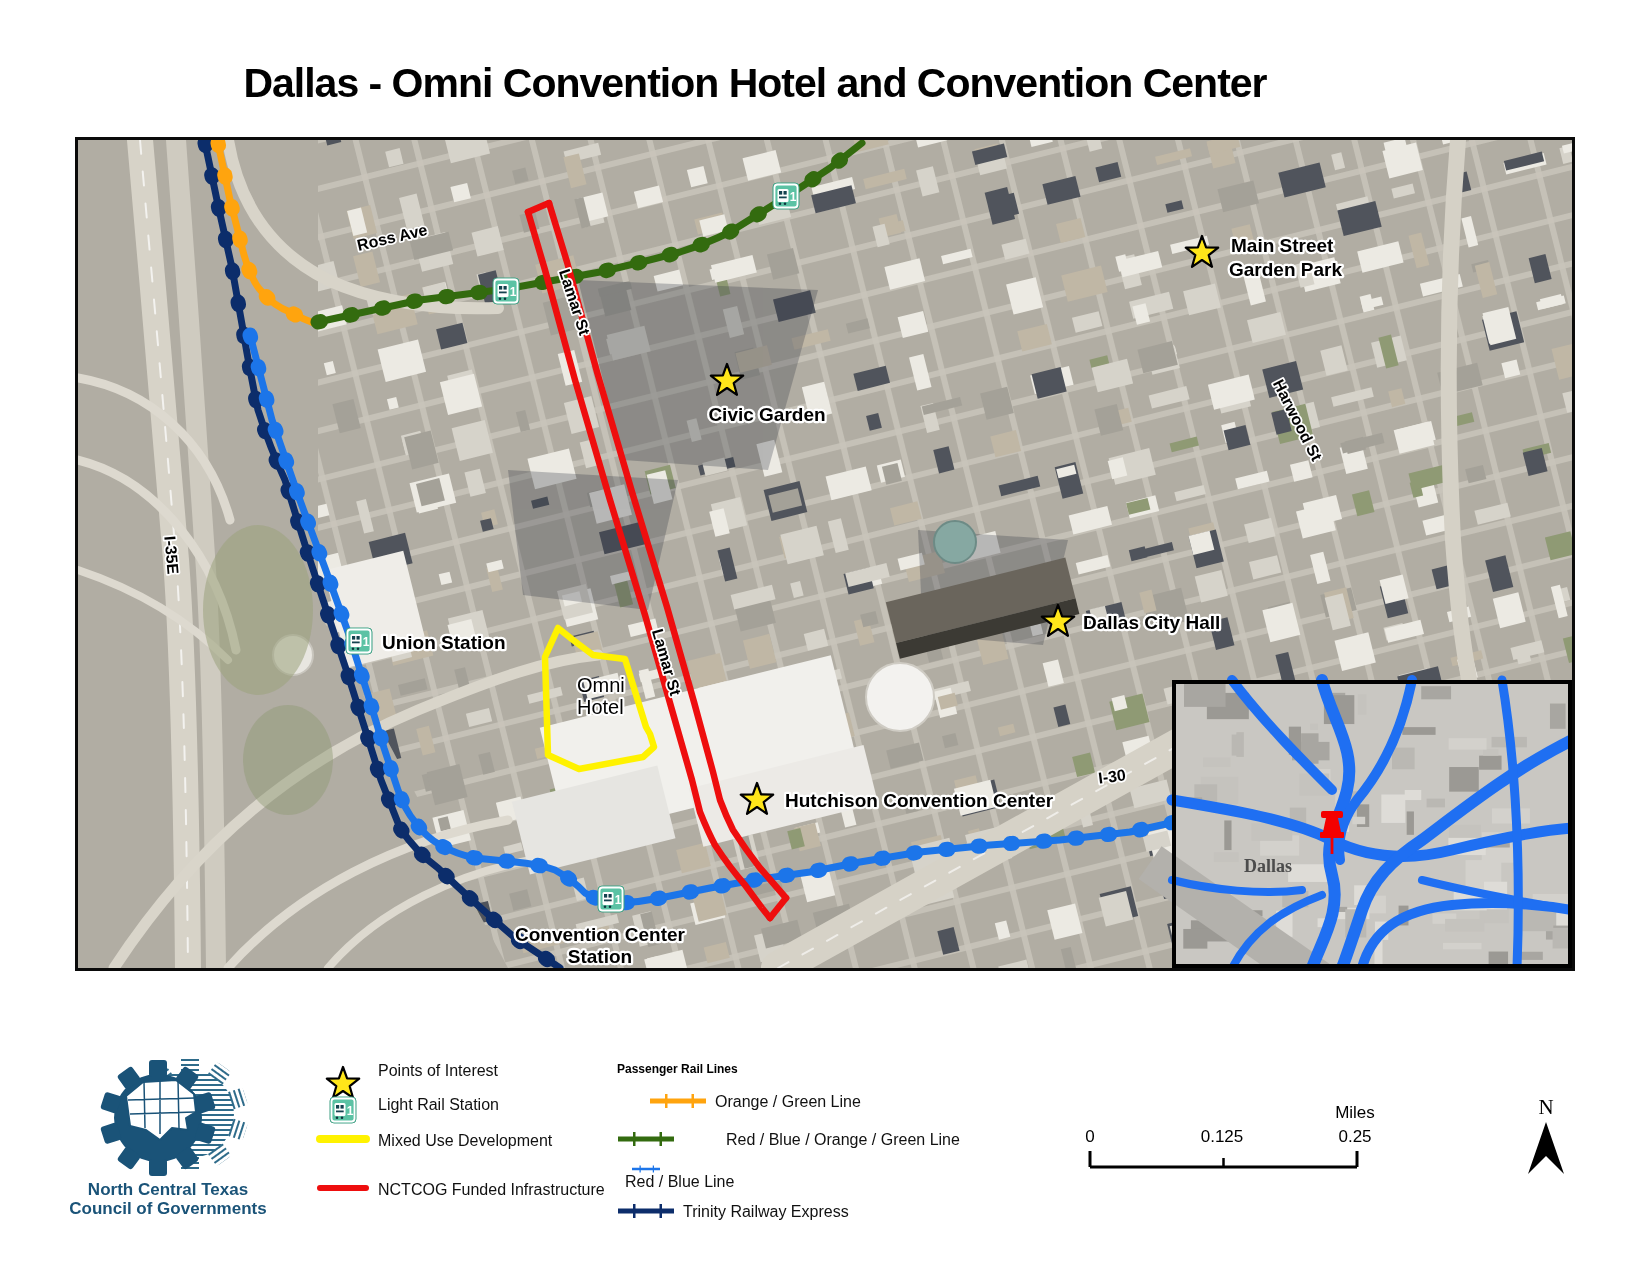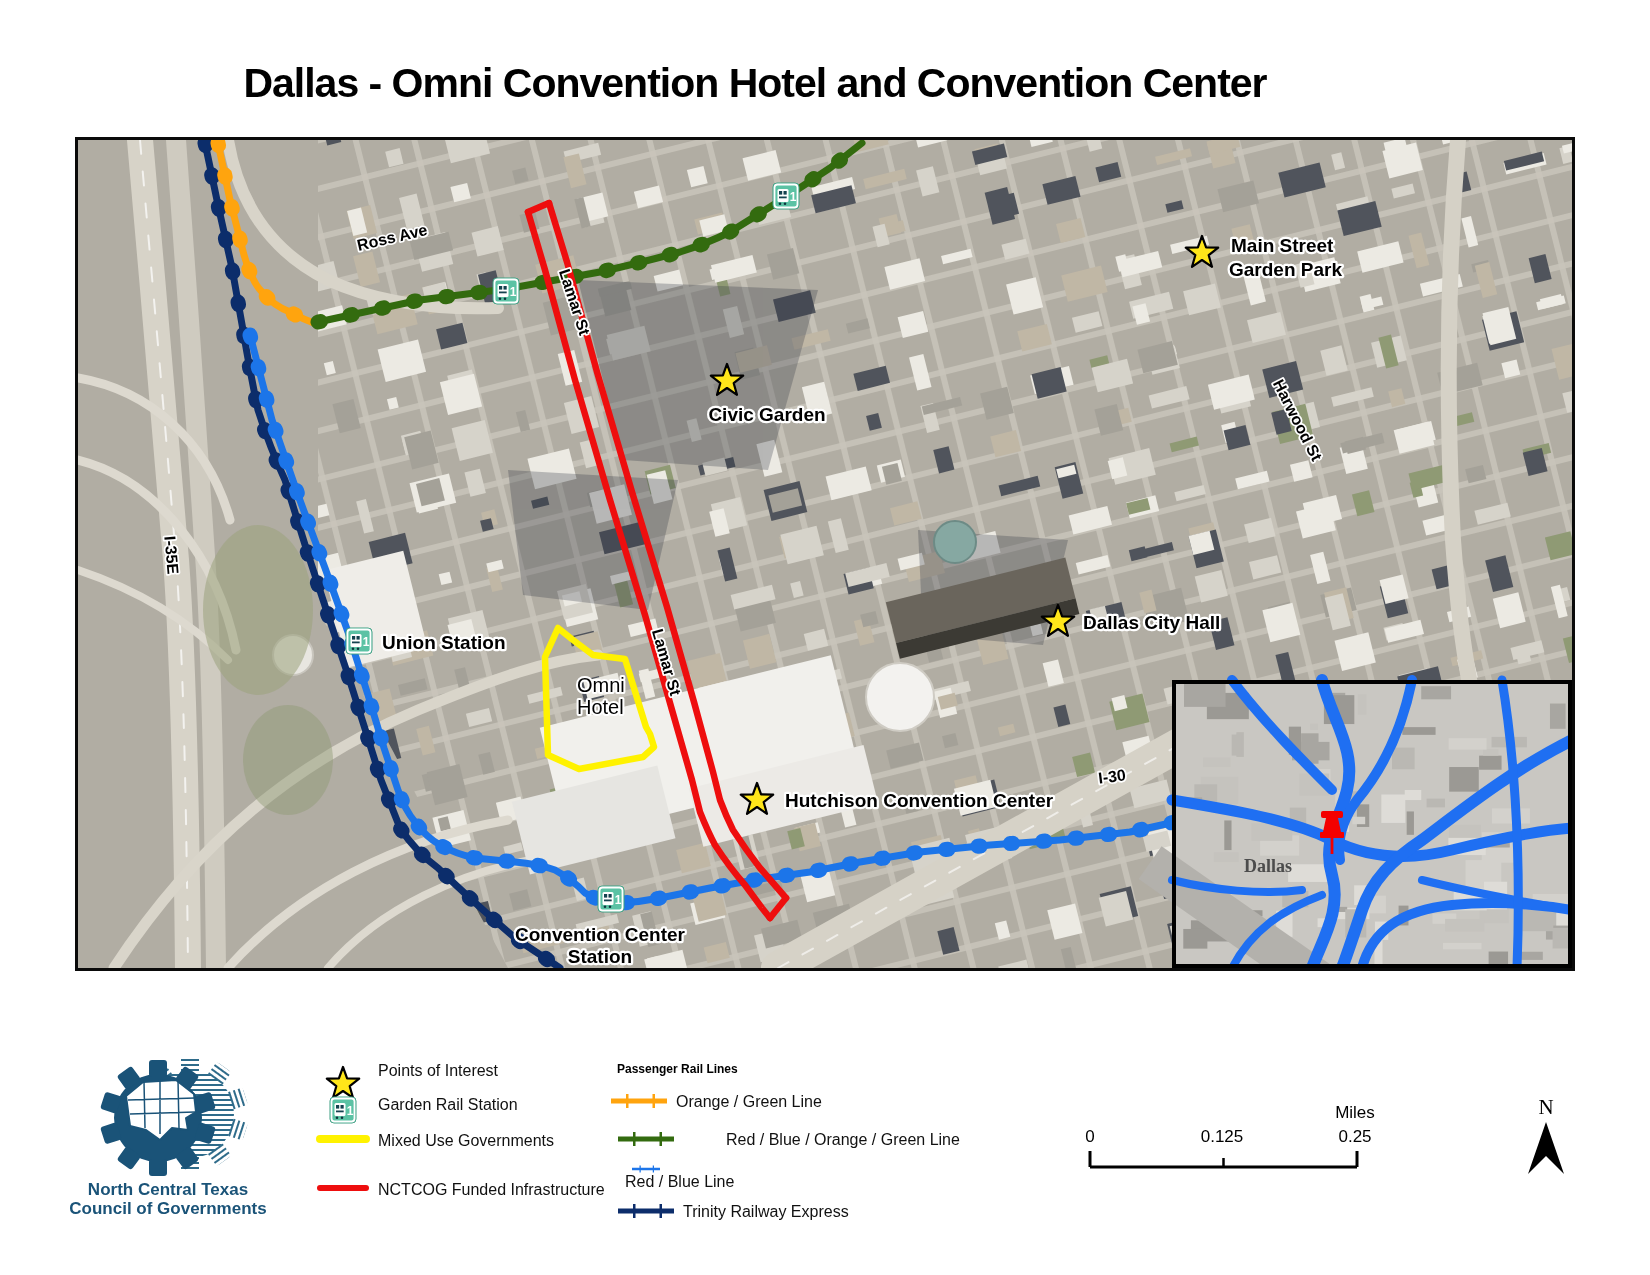--- a/index.html
+++ b/index.html
@@ -1567,41 +1567,41 @@
       </svg>
     </span>
   <span class="ltext">Points of Interest</span>
 </div>
 <div class="lrow" style="left:316px;top:1096px;">
   <span class="islot">
       <svg width="28" height="28" viewBox="-14 -14 28 28">
         <use href="#lrs"></use>
       </svg>
     </span>
-  <span class="ltext">Garden Rail Station</span>
+  <span class="ltext">Light Rail Station</span>
 </div>
 <div class="lrow" style="left:316px;top:1132px;">
   <span class="islot">
       <svg class="swatch" width="54" height="14" viewBox="0 0 54 14">
     <line x1="4" y1="7" x2="50" y2="7" stroke-width="8" stroke-linecap="round" stroke="#FFF200"></line>
   </svg>
     </span>
-  <span class="ltext">Mixed Use Governments</span>
+  <span class="ltext">Mixed Use Development</span>
 </div>
 <div class="lrow" style="left:316px;top:1181px;">
   <span class="islot">
       <svg class="swatch" width="54" height="14" viewBox="0 0 54 14">
     <line x1="4" y1="7" x2="50" y2="7" stroke-width="6" stroke-linecap="round" stroke="#EE0E0E"></line>
   </svg>
     </span>
   <span class="ltext">NCTCOG Funded Infrastructure</span>
 </div>
 
 <div id="railHeader">Passenger Rail Lines</div>
-<div class="lrow" style="left:610px;top:1093px;">
+<div class="lrow" style="left:649px;top:1093px;">
   <svg class="swatch" width="58" height="16" viewBox="0 0 58 16">
     <line x1="1" y1="8" x2="57" y2="8" stroke-width="5" stroke="#FFA40E"></line>
     <line x1="1" y1="8" x2="57" y2="8" stroke-width="14" stroke-dasharray="2.5 24" stroke-dashoffset="-15" stroke="#FFA40E"></line>
   </svg>
   <span class="ltext">Orange / Green Line</span>
 </div>
 <div class="lrow" style="left:617px;top:1131px;gap:43px;">
   <svg class="swatch" width="58" height="16" viewBox="0 0 58 16">
     <line x1="1" y1="8" x2="57" y2="8" stroke-width="5" stroke="#336B0F"></line>
     <line x1="1" y1="8" x2="57" y2="8" stroke-width="14" stroke-dasharray="2.5 24" stroke-dashoffset="-15" stroke="#336B0F"></line>

